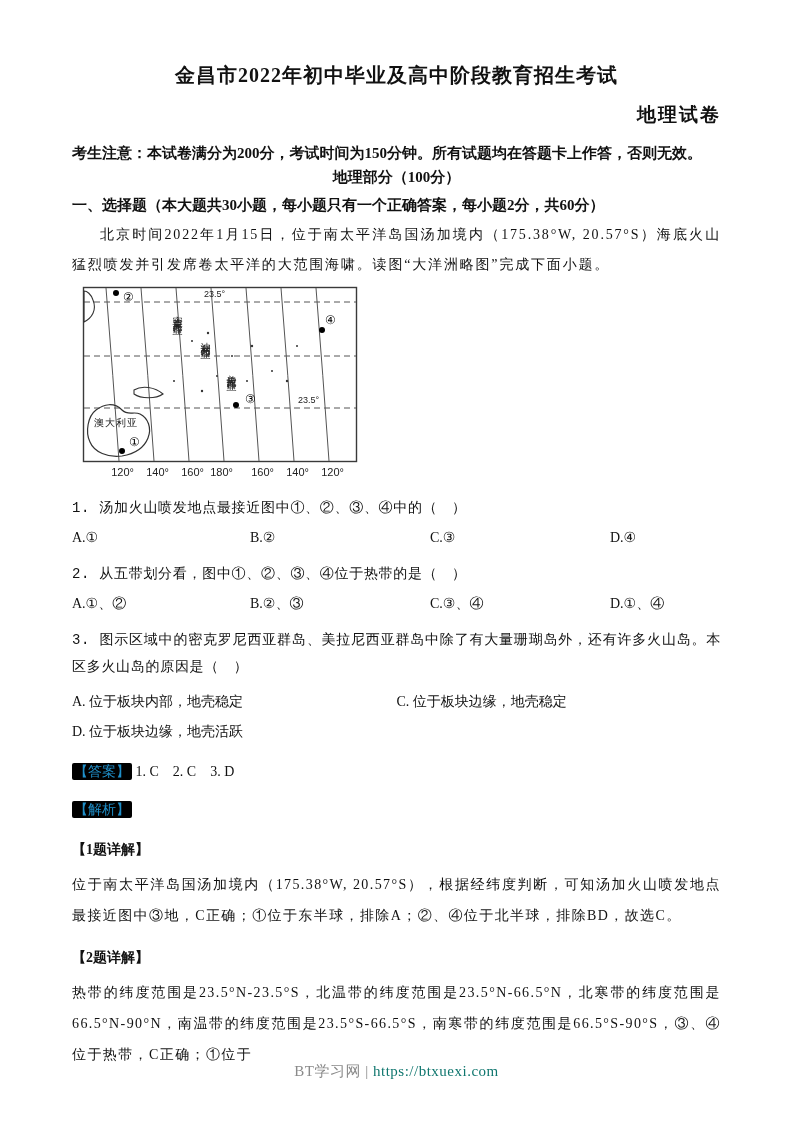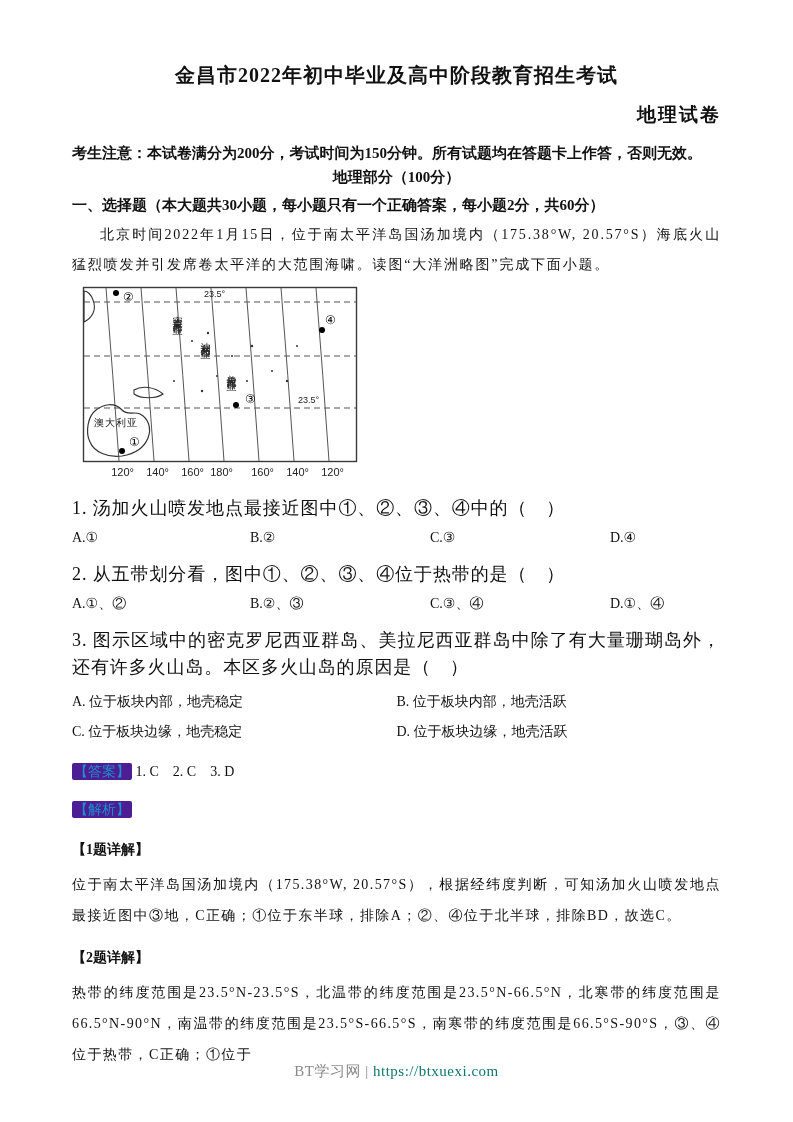--- a/index.html
+++ b/index.html
@@ -22,27 +22,27 @@
                 font-family:"Liberation Sans", sans-serif; }
   .map-figure svg { position:absolute; left:0; top:0; }
   .map-label { position:absolute; font-size:10px; color:#222; white-space:nowrap; }
   .map-label.vertical { writing-mode:vertical-rl; text-orientation:upright; letter-spacing:2px; font-size:10px; }
   .map-label.tropic { font-size:9px; }
   .map-label.australia { letter-spacing:1px; }
   .pt { position:absolute; font-size:12px; color:#000; }
   .lon { position:absolute; top:180px; width:30px; text-align:right; font-size:11px; color:#222; }
 
   
-  .q { font-size:18px; line-height:27px; margin-top:11px; text-align:justify; letter-spacing:0.05em; }
+  .q { font-size:14px; line-height:27px; margin-top:11px; text-align:justify; letter-spacing:0.05em;font-family:Liberation Mono, monospace; }
   .opts4 { display:grid; grid-template-columns:178px 180px 180px auto; font-size:14px; margin-top:4px; line-height:24px; }
   .opts2 { display:grid; grid-template-columns:50% 50%; font-size:14px; margin-top:6px; line-height:30px; }
 
   
   .ans-line { margin-top:12px; font-size:14px; line-height:26px; }
-  .tag { color:#1f8fc9; background:#4c1d95; padding:1px 2px; border-radius:2px; font-size:14px; }
+  .tag { color:#1f8fc9; background:#000000; padding:1px 2px; border-radius:2px; font-size:14px; }
   .detail-label { font-size:14px; font-weight:bold; margin-top:14px; line-height:26px; }
   .detail-text { font-size:14px; line-height:31px; margin-top:6px; text-align:justify; letter-spacing:0.1em; }
 
   .footer { position:absolute; left:0; top:1062px; width:100%; text-align:center;
             font-size:15px; color:#8a8a8a; letter-spacing:0.5px; }
   .footer a { color:#0f766e; text-decoration:none; }
 </style>
 </head>
 <body>
 
@@ -137,21 +137,20 @@
   <div class="opts4">
     <span>A.①、②</span>
     <span>B.②、③</span>
     <span>C.③、④</span>
     <span>D.①、④</span>
   </div>
 
   <p class="q">3. 图示区域中的密克罗尼西亚群岛、美拉尼西亚群岛中除了有大量珊瑚岛外，还有许多火山岛。本区多火山岛的原因是（　）</p>
   <div class="opts2">
     <span>A. 位于板块内部，地壳稳定</span>
-    <span>B. 位于板块内部，地壳活跃</span>
     <span>C. 位于板块边缘，地壳稳定</span>
     <span>D. 位于板块边缘，地壳活跃</span>
   </div>
 
   <p class="ans-line">
     <span class="tag">【答案】</span>
     <span>1. C　2. C　3. D</span>
   </p>
 
   <p class="ans-line">

